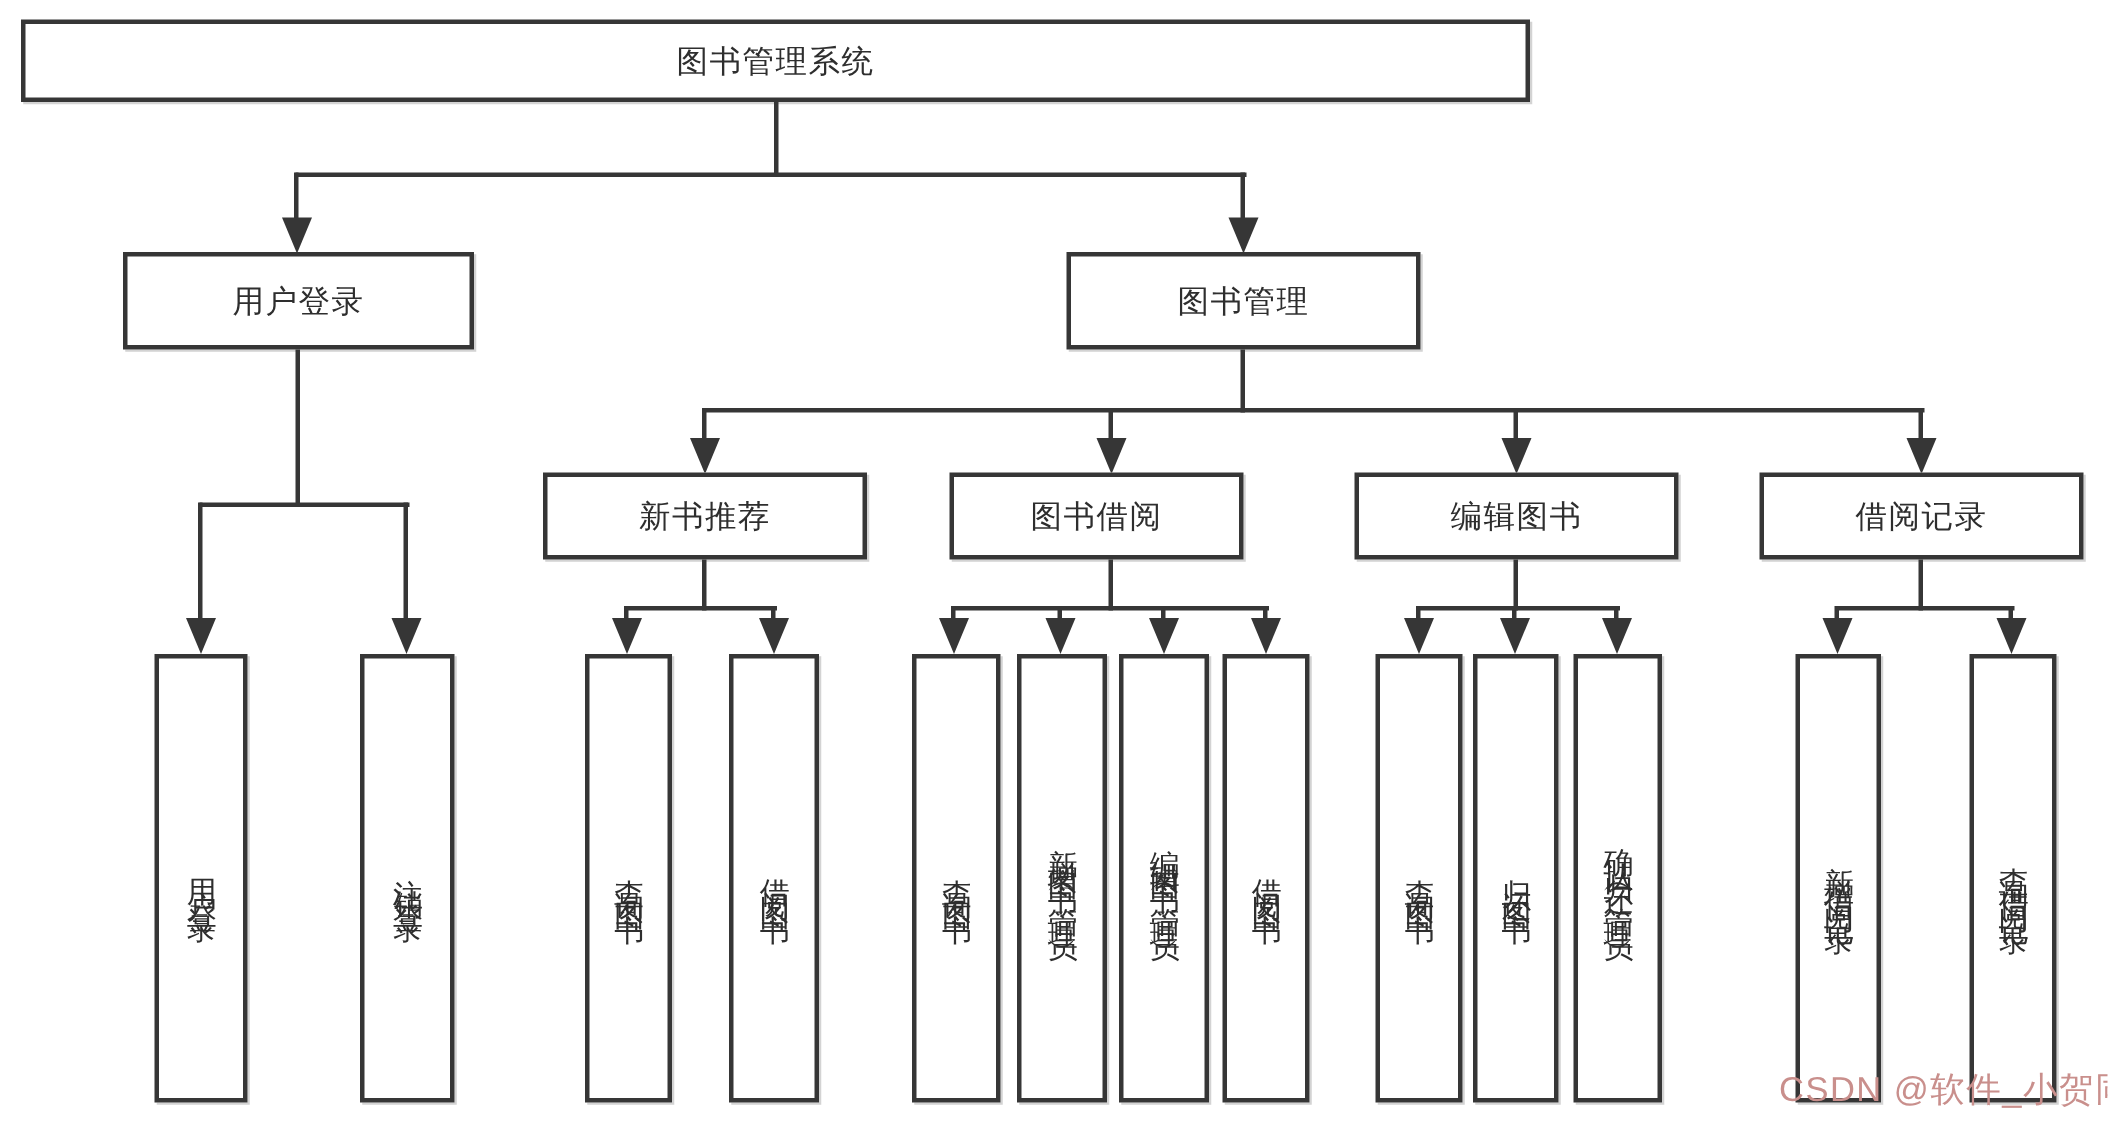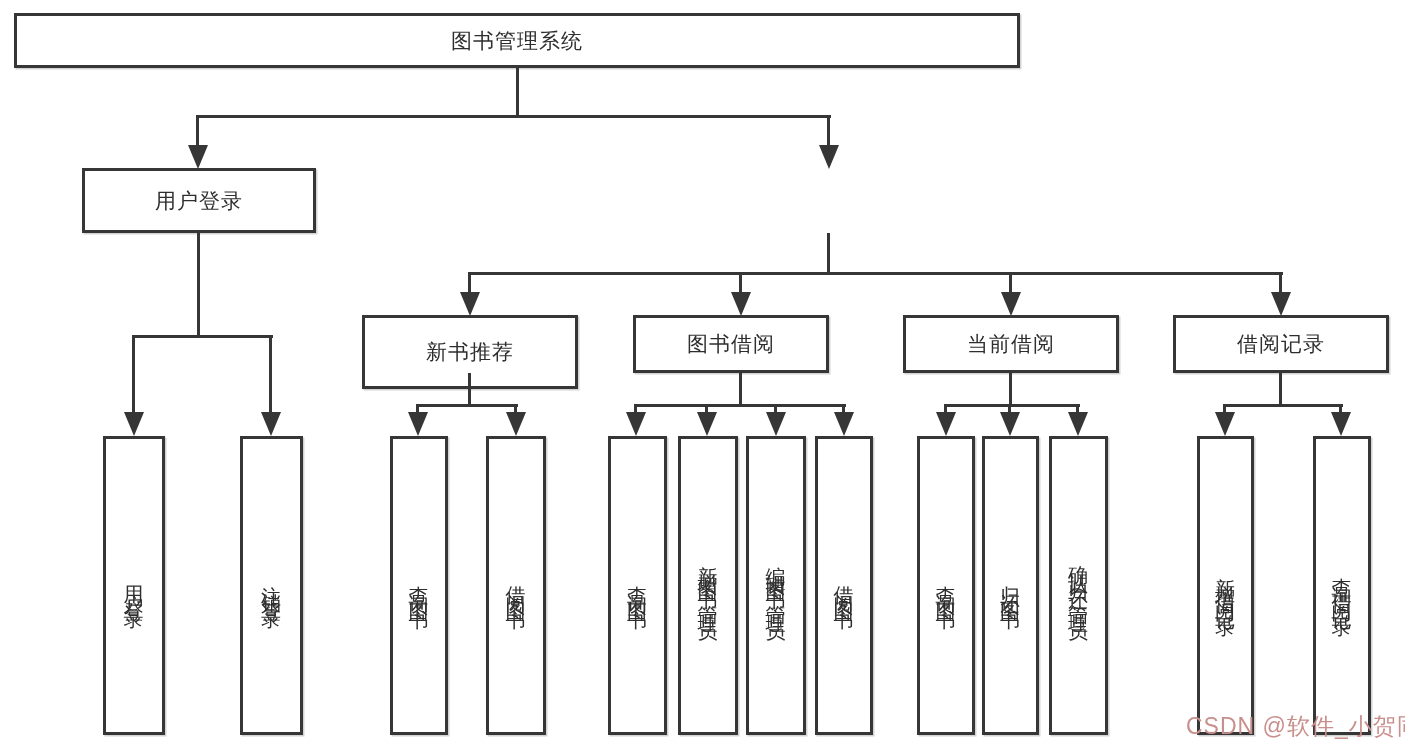--- a/index.html
+++ b/index.html
@@ -56,47 +56,50 @@
   <div class="vl" style="left:516px;top:68px;height:50px"></div>
   <div class="hl" style="left:197px;top:115px;width:634px"></div>
   <div class="vl" style="left:196px;top:115px;height:33px"></div>
   <div class="ah" style="left:188px;top:145px"></div>
   <div class="vl" style="left:827px;top:115px;height:33px"></div>
   <div class="ah" style="left:819px;top:145px"></div>
 
   <div class="box branch" style="left:82px;top:168px;width:234px;height:65px">
     <span>用户登录</span>
   </div>
+  <div class="box branch" style="left:711px;top:168px;width:236px;height:65px">
+    <span>图书管理</span>
+  </div>
 
   <div class="vl" style="left:197px;top:233px;height:105px"></div>
   <div class="hl" style="left:133px;top:335px;width:140px"></div>
   <div class="vl" style="left:132px;top:335px;height:79px"></div>
   <div class="ah" style="left:124px;top:412px"></div>
   <div class="vl" style="left:269px;top:335px;height:79px"></div>
   <div class="ah" style="left:261px;top:412px"></div>
 
   <div class="vl" style="left:827px;top:233px;height:42px"></div>
   <div class="hl" style="left:468px;top:272px;width:815px"></div>
   <div class="vl" style="left:468px;top:272px;height:22px"></div>
   <div class="ah" style="left:460px;top:292px"></div>
   <div class="vl" style="left:739px;top:272px;height:22px"></div>
   <div class="ah" style="left:731px;top:292px"></div>
   <div class="vl" style="left:1009px;top:272px;height:22px"></div>
   <div class="ah" style="left:1001px;top:292px"></div>
   <div class="vl" style="left:1279px;top:272px;height:22px"></div>
   <div class="ah" style="left:1271px;top:292px"></div>
 
-  <div class="box branch" style="left:362px;top:315px;width:216px;height:74px">
+  <div class="box branch" style="left:362px;top:315px;width:216px;height:58px">
     <span>新书推荐</span>
   </div>
   <div class="box branch" style="left:633px;top:315px;width:196px;height:58px">
     <span>图书借阅</span>
   </div>
   <div class="box branch" style="left:903px;top:315px;width:216px;height:58px">
-    <span>当前借阅</span>
+    <span>编辑图书</span>
   </div>
   <div class="box branch" style="left:1173px;top:315px;width:216px;height:58px">
     <span>借阅记录</span>
   </div>
 
   <div class="vl" style="left:468px;top:373px;height:34px"></div>
   <div class="hl" style="left:417px;top:404px;width:101px"></div>
   <div class="vl" style="left:416px;top:404px;height:10px"></div>
   <div class="ah" style="left:408px;top:412px"></div>
   <div class="vl" style="left:514px;top:404px;height:10px"></div>

